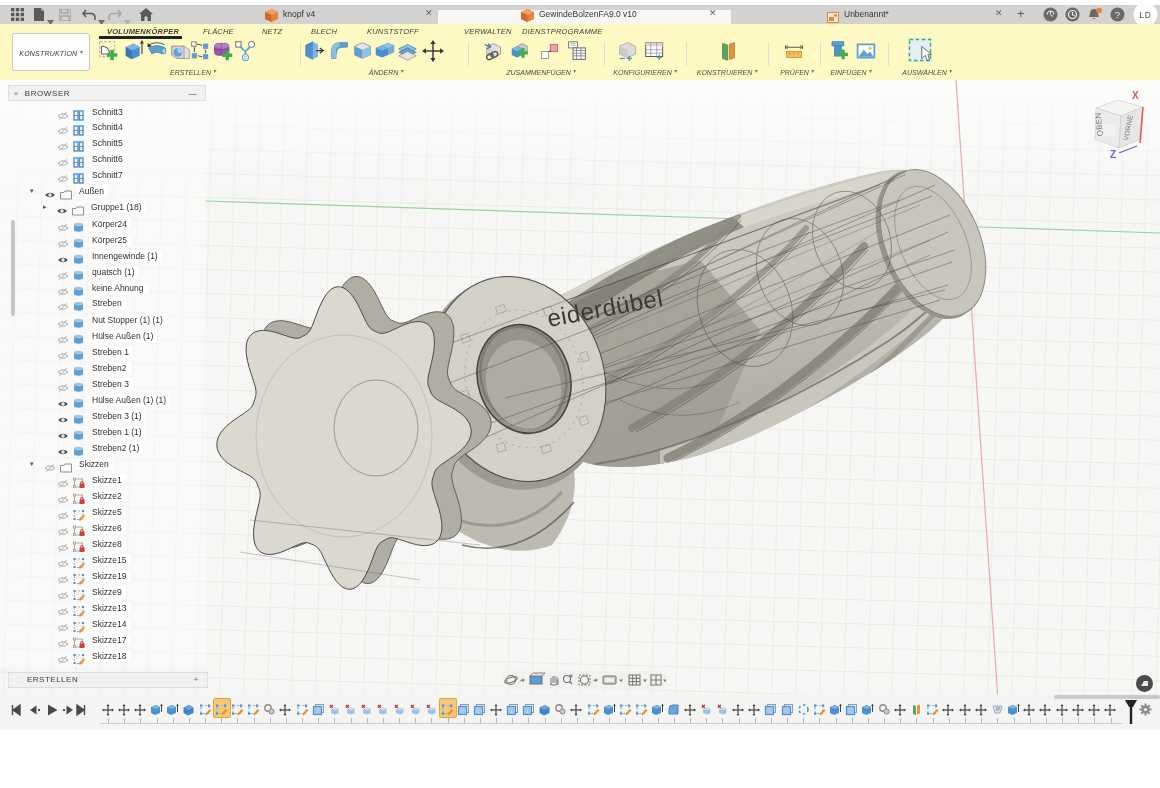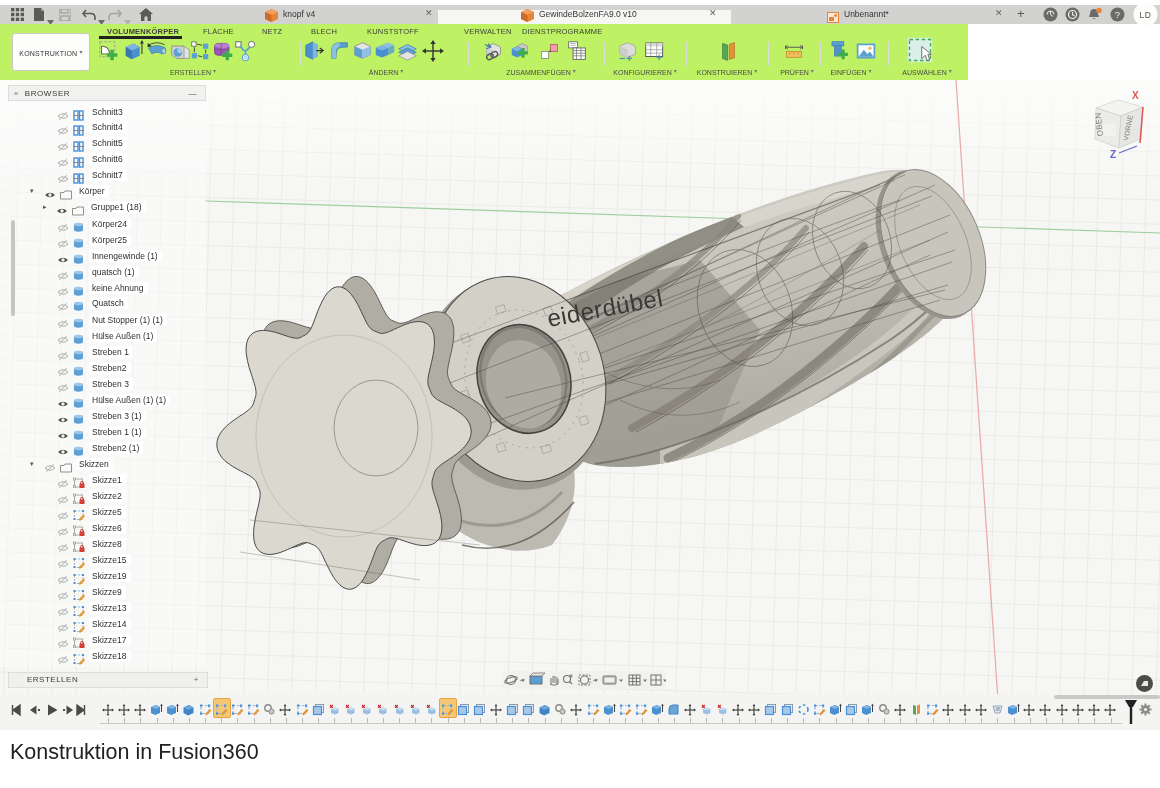--- a/index.html
+++ b/index.html
@@ -10,21 +10,21 @@
 
 #tabbar { position:absolute; left:0; top:5px; width:1160px; height:19px; background:#d2d2d1; }
 #tabbar .ticon { position:absolute; top:2px; color:#5a5a58; }
 .tabtxt { position:absolute; top:3.5px; font-size:8.5px; color:#333; white-space:nowrap; }
 .tabx { position:absolute; top:3px; font-size:9px; color:#666; }
 #activetab { position:absolute; left:438px; top:5px; width:293px; height:19px; background:#f6f6f5; }
 .caret { font-size:6px; color:#777; vertical-align:2px; }
 .cube { display:inline-block; }
 
 
-#toolbar { position:absolute; left:0; top:24px; width:968px; height:56px; background:#bef264; }
+#toolbar { position:absolute; left:0; top:24px; width:1160px; height:56px; background:#fef9c3;font-style:italic; }
 .rtab { position:absolute; top:3px; font-size:7.5px; color:#3c3c3a; letter-spacing:0.2px; white-space:nowrap; }
 #rsel { position:absolute; left:99px; top:12px; width:83px; height:2.5px; background:#222; }
 #kbtn { position:absolute; left:12px; top:9px; width:78px; height:38px; border:1px solid #c8c8c6; border-radius:3px; background:#fdfdfc; font-size:7px; color:#333; text-align:center; line-height:36px; letter-spacing:0.2px; }
 .grplab { position:absolute; top:43px; font-size:7px; color:#4a4a48; white-space:nowrap; transform:translateX(-50%); }
 .tbico { position:absolute; top:16px; }
 .tsep { position:absolute; top:18px; width:1px; height:24px; background:#dcdcda; }
 
 
 #canvas { position:absolute; left:0; top:80px; width:1160px; height:650px; }
 
@@ -670,21 +670,21 @@
       </div>
 <div class="brow" style="top:99px">
         <div class="exp" style="left:30px;top:3px">▾</div>
         <span class="beye" style="left:44px"><svg width="12" height="10" viewBox="0 0 12 10">
             <path d="M1 5 Q6 0.5 11 5 Q6 9.5 1 5 Z" fill="#4d4d4b"></path>
             <circle cx="6" cy="5" r="1.7" fill="#f0f0ee"></circle>
           </svg></span>
         <span class="bico" style="left:60px"><svg width="12" height="10" viewBox="0 0 12 10">
             <path d="M0.5 2.5 L4 2.5 L5 1 L11.5 1 L11.5 9 L0.5 9 Z" fill="#fbfbfa" stroke="#8f8f8d" stroke-width="1"></path>
           </svg></span>
-        <span class="blab" style="left:76px">Körper</span>
+        <span class="blab" style="left:76px">Außen</span>
       </div>
 <div class="brow" style="top:115px">
         <div class="exp" style="left:43px;top:3px">▸</div>
         <span class="beye" style="left:56px"><svg width="12" height="10" viewBox="0 0 12 10">
             <path d="M1 5 Q6 0.5 11 5 Q6 9.5 1 5 Z" fill="#4d4d4b"></path>
             <circle cx="6" cy="5" r="1.7" fill="#f0f0ee"></circle>
           </svg></span>
         <span class="bico" style="left:72px"><svg width="12" height="10" viewBox="0 0 12 10">
             <path d="M0.5 2.5 L4 2.5 L5 1 L11.5 1 L11.5 9 L0.5 9 Z" fill="#fbfbfa" stroke="#8f8f8d" stroke-width="1"></path>
           </svg></span>
@@ -747,21 +747,21 @@
       </div>
 <div class="brow" style="top:211px">
         <span class="beye" style="left:57px"><svg width="12" height="10" viewBox="0 0 12 10">
             <path d="M1 5 Q6 0.5 11 5 Q6 9.5 1 5 Z" fill="none" stroke="#ababa9" stroke-width="1"></path>
             <line x1="2" y1="8.6" x2="10" y2="1.4" stroke="#ababa9" stroke-width="1"></line>
           </svg></span>
         <span class="bico" style="left:73px"><svg width="11" height="11" viewBox="0 0 11 11">
             <path d="M1 2.5 L1 8.5 Q5.5 11 10 8.5 L10 2.5 Z" fill="#5e9fd4"></path>
             <ellipse cx="5.5" cy="2.5" rx="4.5" ry="1.8" fill="#9cc6e8"></ellipse>
           </svg></span>
-        <span class="blab" style="left:89px">Quatsch</span>
+        <span class="blab" style="left:89px">Streben</span>
       </div>
 <div class="brow" style="top:228px">
         <span class="beye" style="left:57px"><svg width="12" height="10" viewBox="0 0 12 10">
             <path d="M1 5 Q6 0.5 11 5 Q6 9.5 1 5 Z" fill="none" stroke="#ababa9" stroke-width="1"></path>
             <line x1="2" y1="8.6" x2="10" y2="1.4" stroke="#ababa9" stroke-width="1"></line>
           </svg></span>
         <span class="bico" style="left:73px"><svg width="11" height="11" viewBox="0 0 11 11">
             <path d="M1 2.5 L1 8.5 Q5.5 11 10 8.5 L10 2.5 Z" fill="#5e9fd4"></path>
             <ellipse cx="5.5" cy="2.5" rx="4.5" ry="1.8" fill="#9cc6e8"></ellipse>
           </svg></span>
@@ -1632,15 +1632,14 @@
               <line x1="0.5" y1="6.5" x2="12.5" y2="6.5"></line>
               <line x1="2.3" y1="2.3" x2="10.7" y2="10.7"></line>
               <line x1="10.7" y1="2.3" x2="2.3" y2="10.7"></line>
             </g>
           </g>
           <circle cx="6.5" cy="6.5" r="1.6" fill="#f4f4f3"></circle>
         </svg>
   </div>
 </div>
 
-<div id="caption">Konstruktion in Fusion360</div>
 
 </div>
 
 </body></html>

